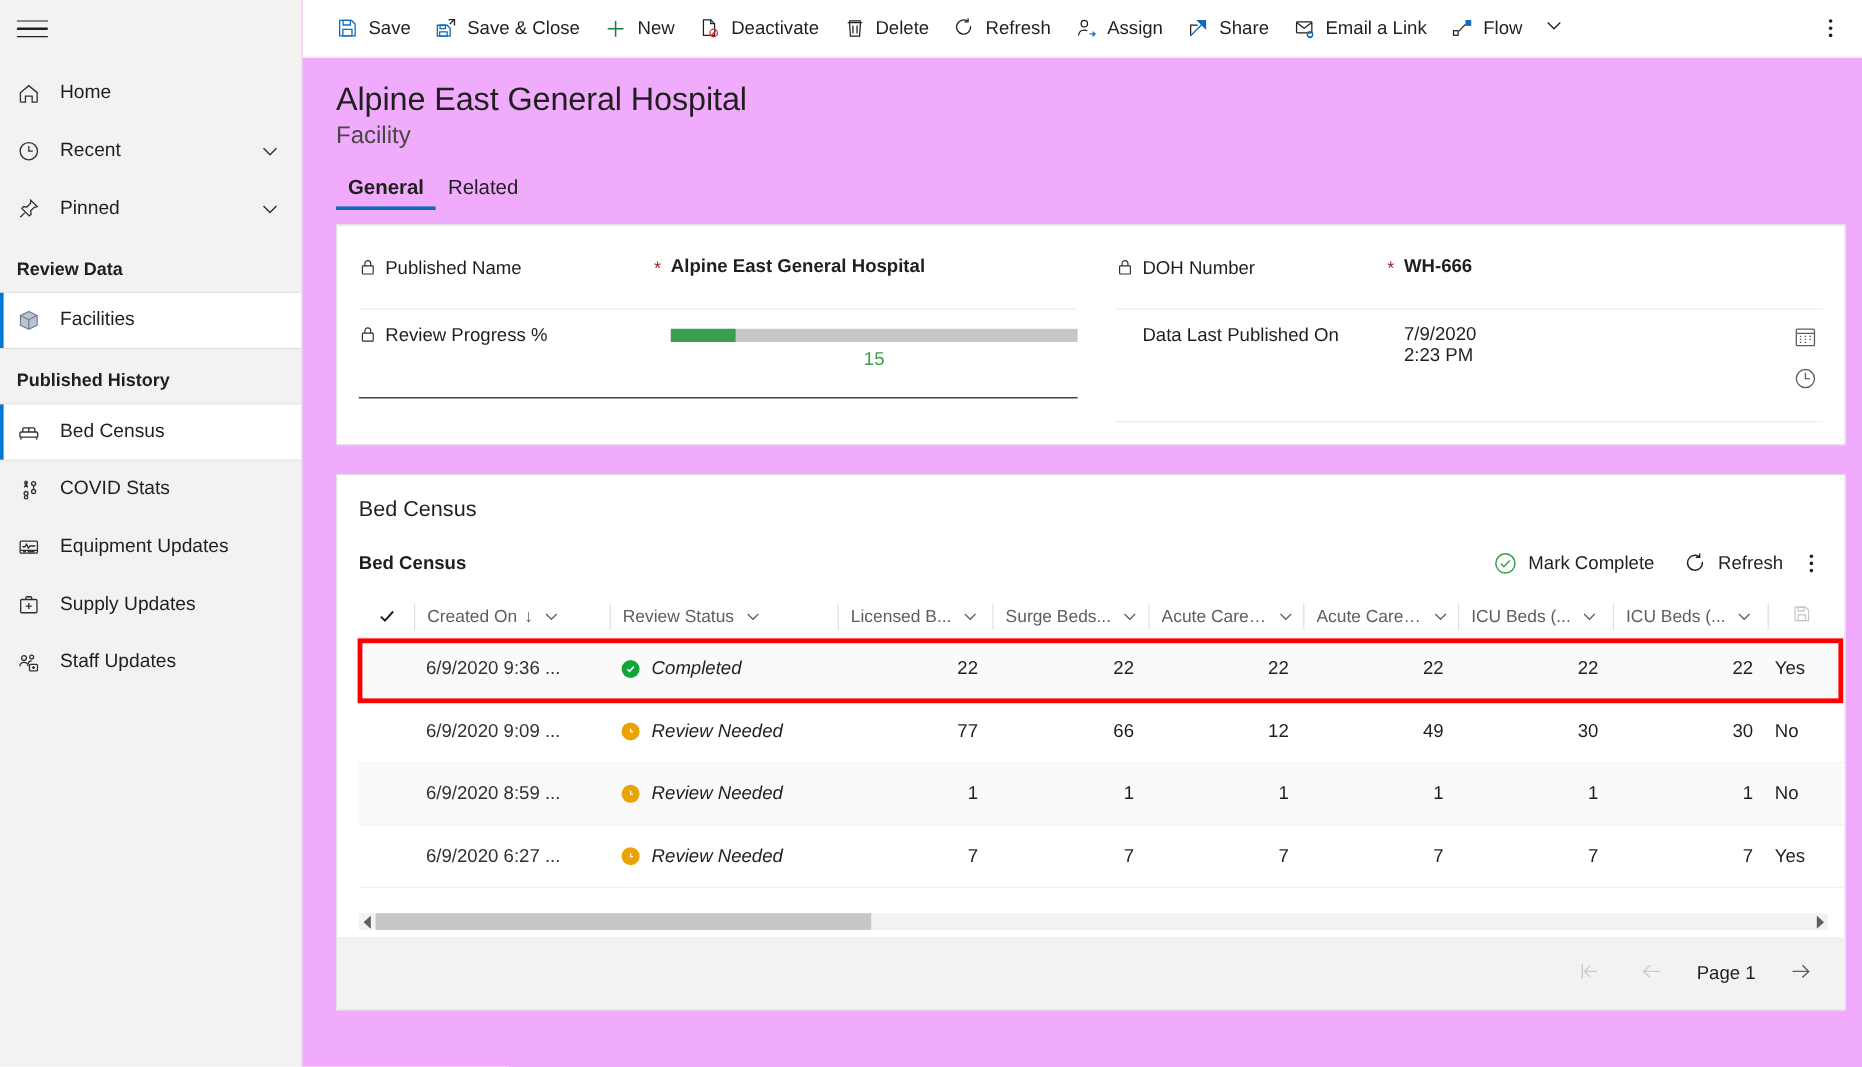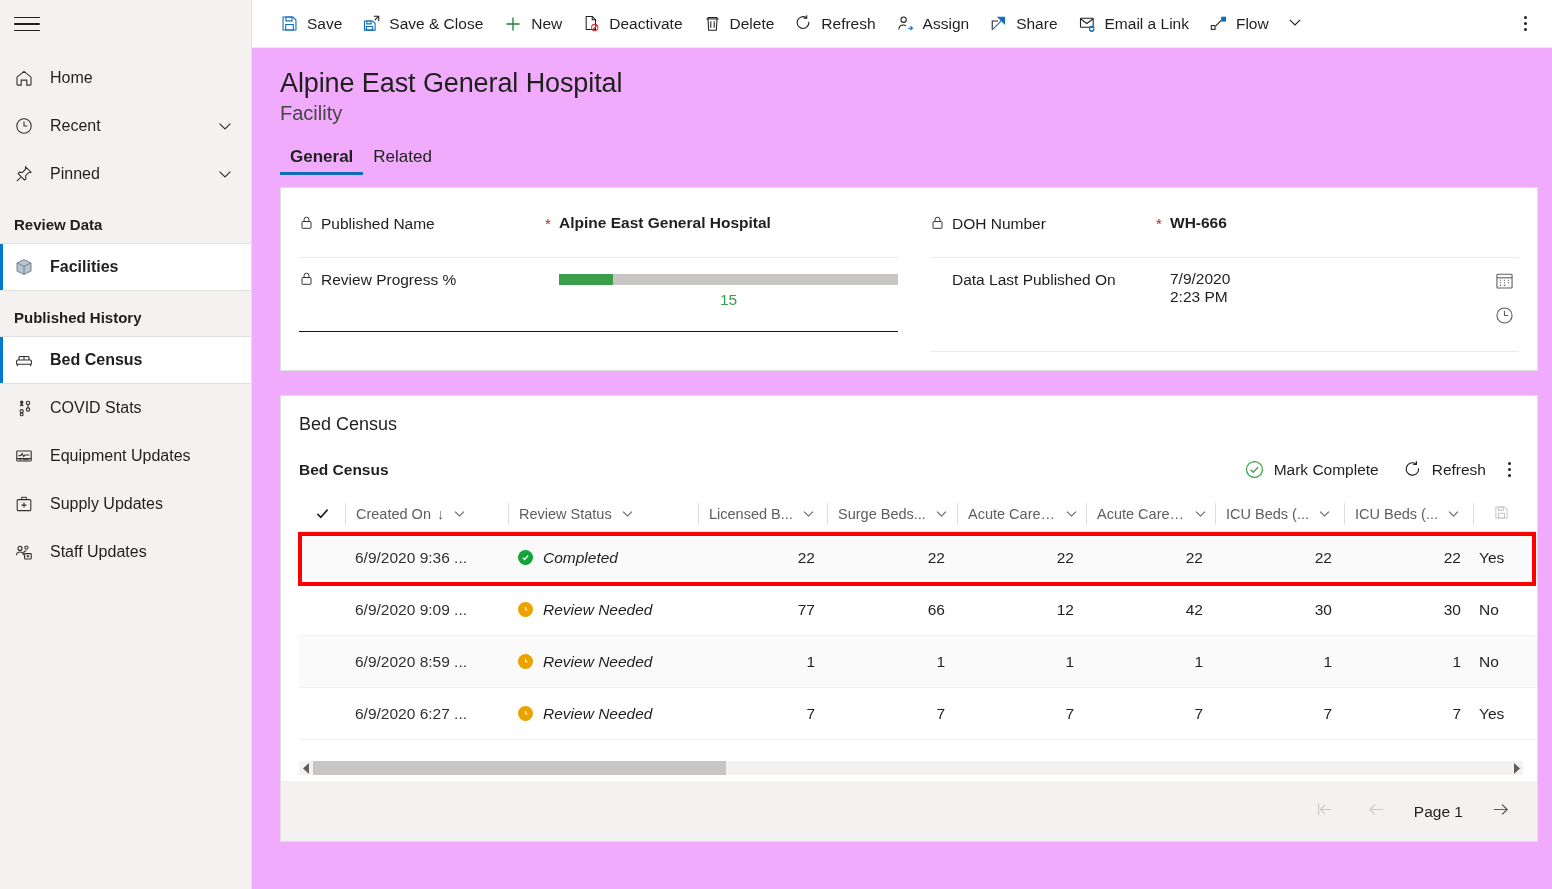--- a/index.html
+++ b/index.html
@@ -46,21 +46,21 @@
   }
   .nav-item.selected {
     background: #ffffff;
     border-top: 1px solid #e1dfdd;
     border-bottom: 1px solid #e1dfdd;
   }
   .nav-item.selected::before {
     content: ""; position: absolute; left: 0; top: 0; bottom: 0;
     width: 3px; background: #0078d4;
   }
-  .nav-item.selected .lbl { font-weight: bold; }
+  .nav-item.selected .lbl { font-weight: normal; }
 
   
   .main { flex: 1; height: 889px; display: flex; flex-direction: column;
           background: #f0abfc; overflow: hidden; position: relative; }
 
   
   .cmdbar {
     height: 48px; min-height: 48px; display: flex; align-items: center;
     padding: 0 10px 0 18px; border-bottom: 1px solid #edebe9; background:#fff;
   }
@@ -717,21 +717,21 @@
                   <span class="status-dot amber">
                     <svg width="9" height="9" viewBox="0 0 10 10" fill="none" stroke="#ffffff" stroke-width="1.2">
                       <path d="M5 2.2V5.3h2.3"></path>
                     </svg>
                   </span>
                   <span>Review Needed</span>
                 </div>
                 <div class="gcell num" style="width: 129px; min-width: 129px;">77</div>
                 <div class="gcell num" style="width: 130px; min-width: 130px;">66</div>
                 <div class="gcell num" style="width: 129px; min-width: 129px;">12</div>
-                <div class="gcell num" style="width: 129px; min-width: 129px;">42</div>
+                <div class="gcell num" style="width: 129px; min-width: 129px;">49</div>
                 <div class="gcell num" style="width: 129px; min-width: 129px;">30</div>
                 <div class="gcell num" style="width: 129px; min-width: 129px;">30</div>
                 <div class="gcell " style="width: 52px; min-width: 52px; padding-left: 6px;">No</div>
               </div>
               <div class="grow">
                 <div class="gcell " style="width: 46px; min-width: 46px;"></div>
                 <div class="gcell date" style="width: 163px; min-width: 163px;">6/9/2020 8:59 ...</div>
                 <div class="gcell status" style="width: 190px; min-width: 190px;">
                   <span class="status-dot amber">
                     <svg width="9" height="9" viewBox="0 0 10 10" fill="none" stroke="#ffffff" stroke-width="1.2">

